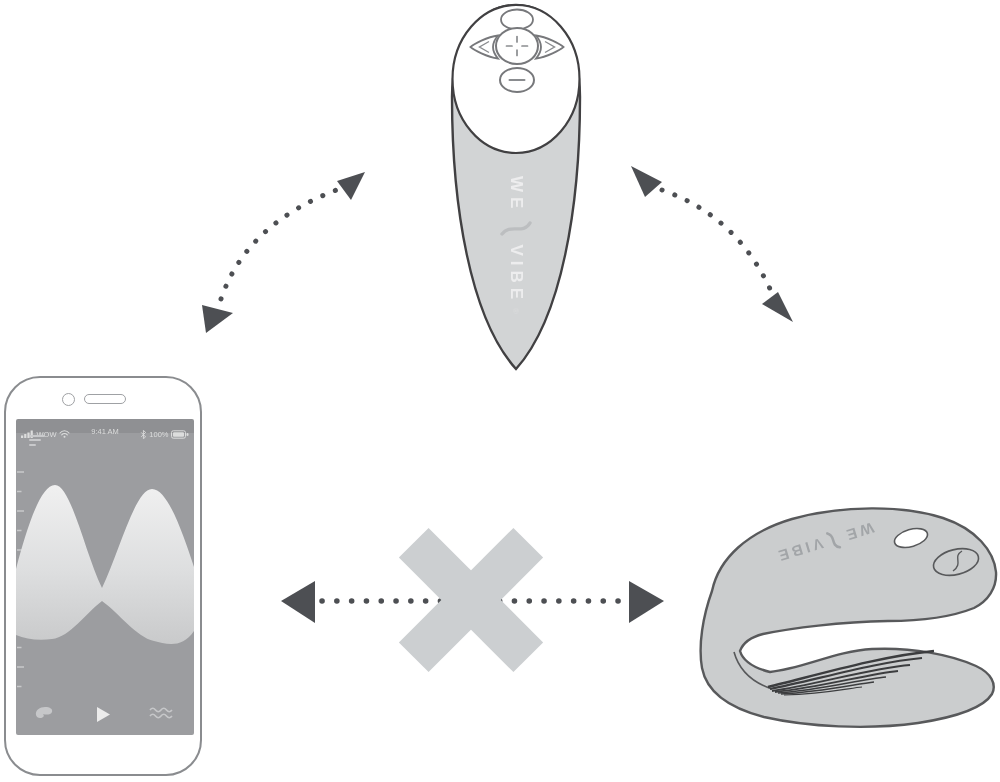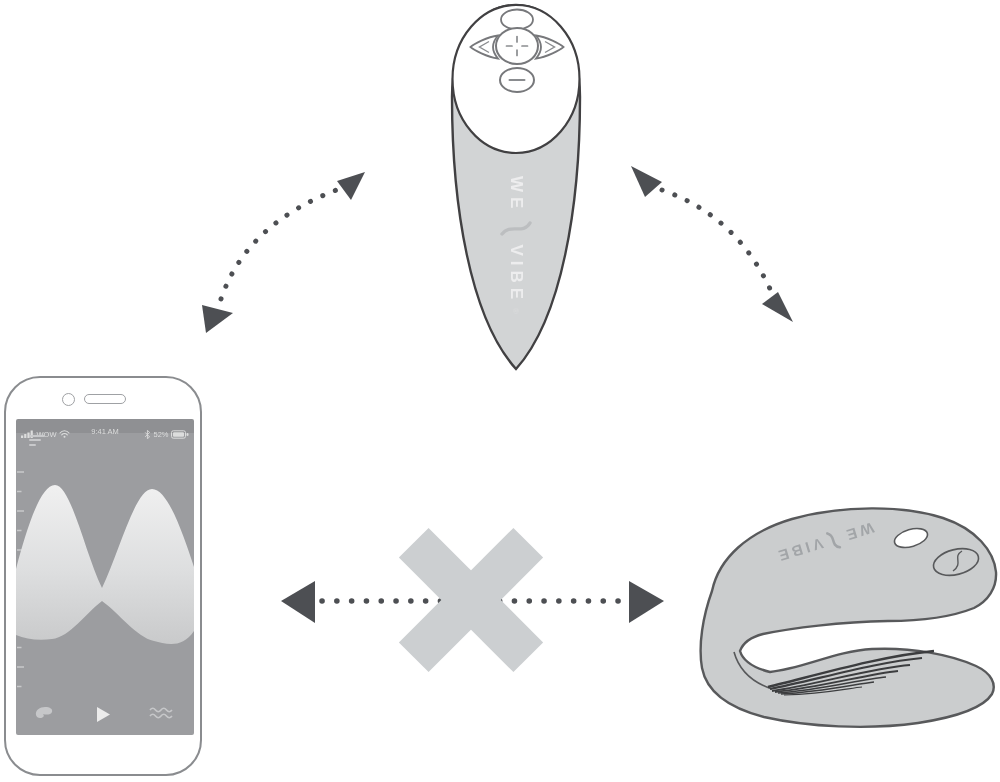--- a/index.html
+++ b/index.html
@@ -117,21 +117,21 @@
               <path d="M 2.7,4.8 C 3.5,3.9 4.5,3.5 5.5,3.5 C 6.5,3.5 7.5,3.9 8.3,4.8"></path>
             </g>
             <circle cx="5.5" cy="6.8" r="1" fill="#dcdddd"></circle>
           </svg>
         </div>
         <div class="sb-center">9:41 AM</div>
         <div class="sb-side sb-right">
           <svg width="7" height="9" viewBox="0 0 7 9">
             <path d="M 1.2,2.4 L 5.6,6.9 L 3.4,8.7 L 3.4,0.4 L 5.6,2.4 L 1.2,6.9" fill="none" stroke="#dcdddd" stroke-width="0.9"></path>
           </svg>
-          <span>52%</span>
+          <span>100%</span>
           <svg width="18" height="9" viewBox="0 0 18 9">
             <rect x="0.5" y="0.8" width="14" height="7.4" rx="1.8" fill="none" stroke="#dcdddd" stroke-width="1"></rect>
             <rect x="2" y="2.3" width="11" height="4.4" rx="1" fill="#dcdddd"></rect>
             <rect x="15.5" y="3" width="2" height="3" rx="1" fill="#dcdddd"></rect>
           </svg>
         </div>
       </div>
 
       <div class="hamburger">
         <div class="h1"></div>

